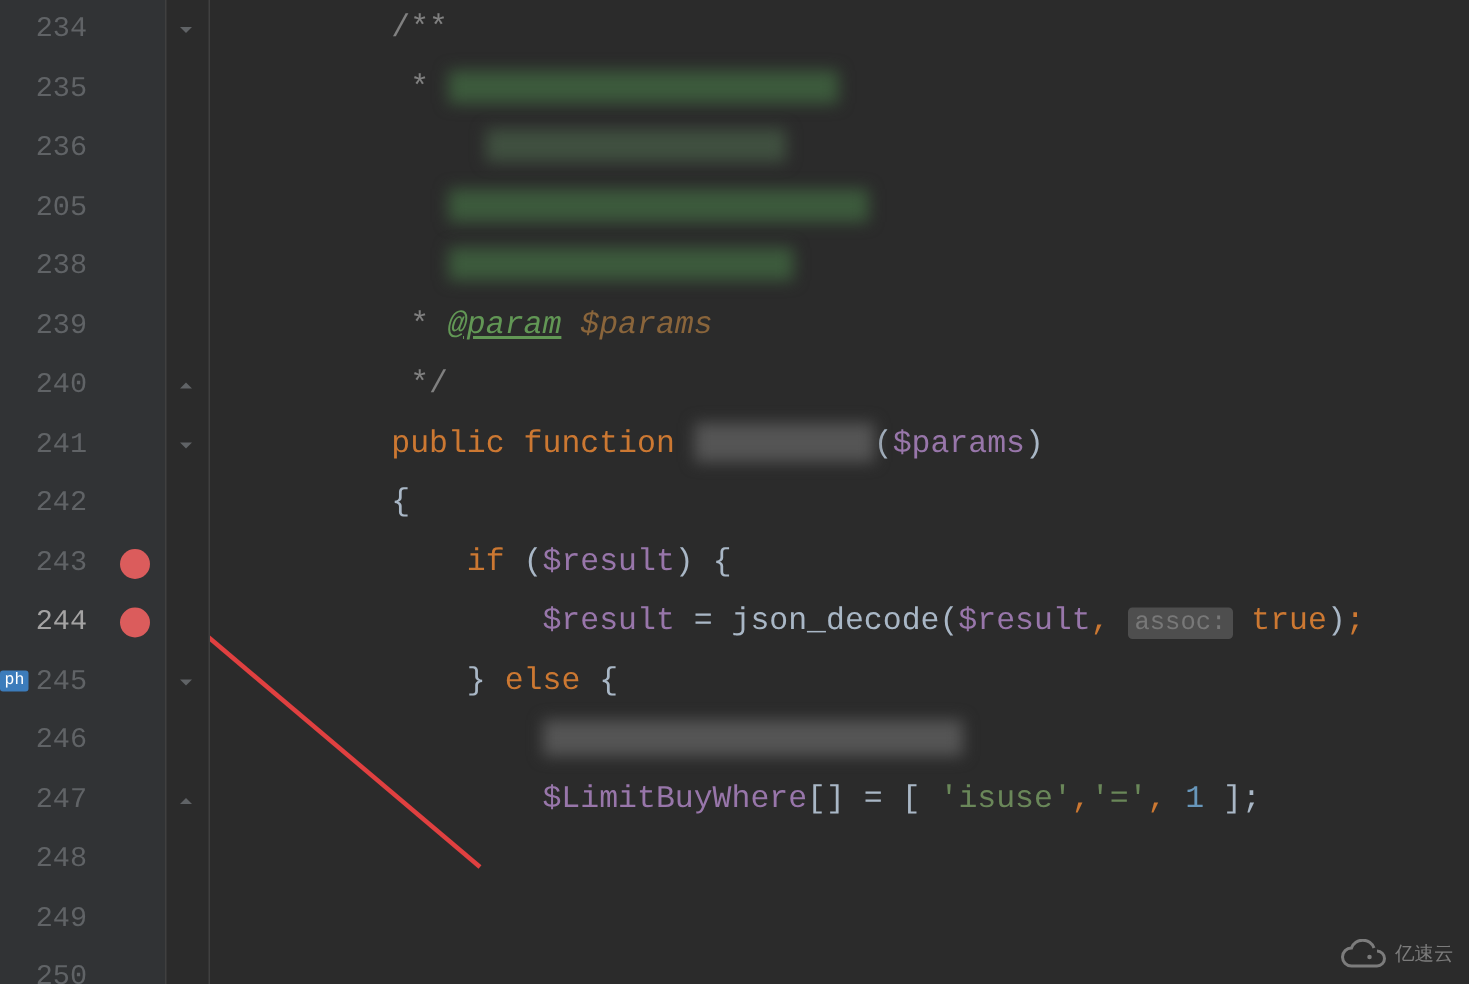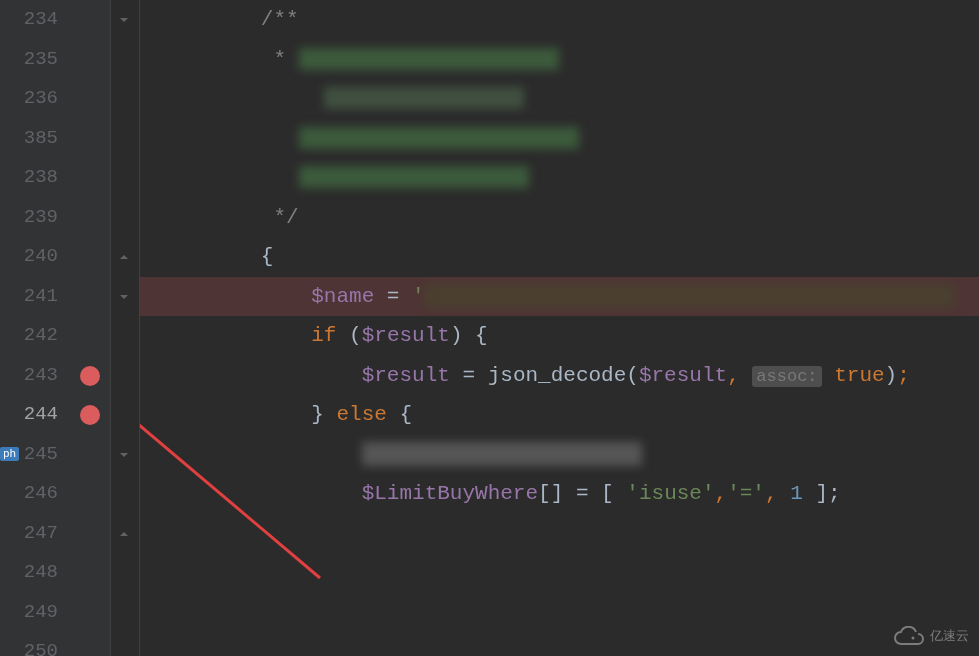--- a/index.html
+++ b/index.html
@@ -162,21 +162,21 @@
   </style>
 </head>
 <body>
 
 <div class="editor-container">
   <div class="gutter">
     <div class="line-numbers" id="line-numbers">
         <div class="line-number">234</div>
         <div class="line-number">235</div>
         <div class="line-number">236</div>
-        <div class="line-number">385</div>
+        <div class="line-number">205</div>
         <div class="line-number">238</div>
         <div class="line-number">239</div>
         <div class="line-number">240</div>
         <div class="line-number">241</div>
         <div class="line-number">242</div>
         <div class="line-number">243</div>
         <div class="line-number active">244</div>
         <div class="line-number">245</div>
         <div class="line-number">246</div>
         <div class="line-number">247</div>
@@ -221,27 +221,28 @@
     <div class="code-line"><span>        </span><span class="tok-comment">/**</span></div>
 
     <div class="code-line"><span>         </span><span class="tok-comment-star">*</span> <span class="blur-block" style="width:260px;height:22px;"></span></div>
 
     <div class="code-line"><span>         </span><span class="tok-comment-star"> </span>   <span class="blur-block" style="width:200px;height:22px;background:#405040;"></span></div>
 
     <div class="code-line"><span>         </span><span class="tok-comment-star"> </span> <span class="blur-block" style="width:280px;height:22px;"></span></div>
 
     <div class="code-line"><span>         </span><span class="tok-comment-star"> </span> <span class="blur-block" style="width:230px;height:22px;"></span></div>
 
+    <div class="code-line"><span>         </span><span class="tok-comment-star">* </span><span class="tok-doctag">@param</span><span class="tok-doctag-var"> $params</span></div>
 
     <div class="code-line"><span>         </span><span class="tok-comment">*/</span></div>
 
+    <div class="code-line"><span>        </span><span class="tok-keyword">public</span> <span class="tok-keyword">function</span> <span class="blur-block" style="width:120px;height:26px;background:#555;"></span><span class="tok-paren">(</span><span class="tok-variable">$params</span><span class="tok-paren">)</span></div>
 
     <div class="code-line"><span>        </span><span class="tok-paren">{</span></div>
 
-    <div class="code-line highlighted"><span>            </span><span class="tok-variable">$name</span><span class="tok-paren"> = </span><span class="tok-string">'</span><span class="blur-block" style="width:530px;height:24px;background:#4a4030;"></span></div>
 
 
     <div class="code-line"><span>            </span><span class="tok-keyword">if</span> <span class="tok-paren">(</span><span class="tok-variable">$result</span><span class="tok-paren">)</span><span class="tok-paren"> {</span></div>
 
     <div class="code-line"><span>                </span><span class="tok-variable">$result</span><span class="tok-paren"> = </span><span class="tok-paren">json_decode</span><span class="tok-paren">(</span><span class="tok-variable">$result</span><span class="tok-semi">,</span> <span class="tok-paramhint">assoc:</span> <span class="tok-true">true</span><span class="tok-paren">)</span><span class="tok-semi">;</span></div>
 
     <div class="code-line"><span>            </span><span class="tok-paren">}</span> <span class="tok-keyword">else</span> <span class="tok-paren">{</span></div>
 
     <div class="code-line"><span>                </span><span class="blur-block" style="width:280px;height:24px;background:#555;"></span></div>
 

